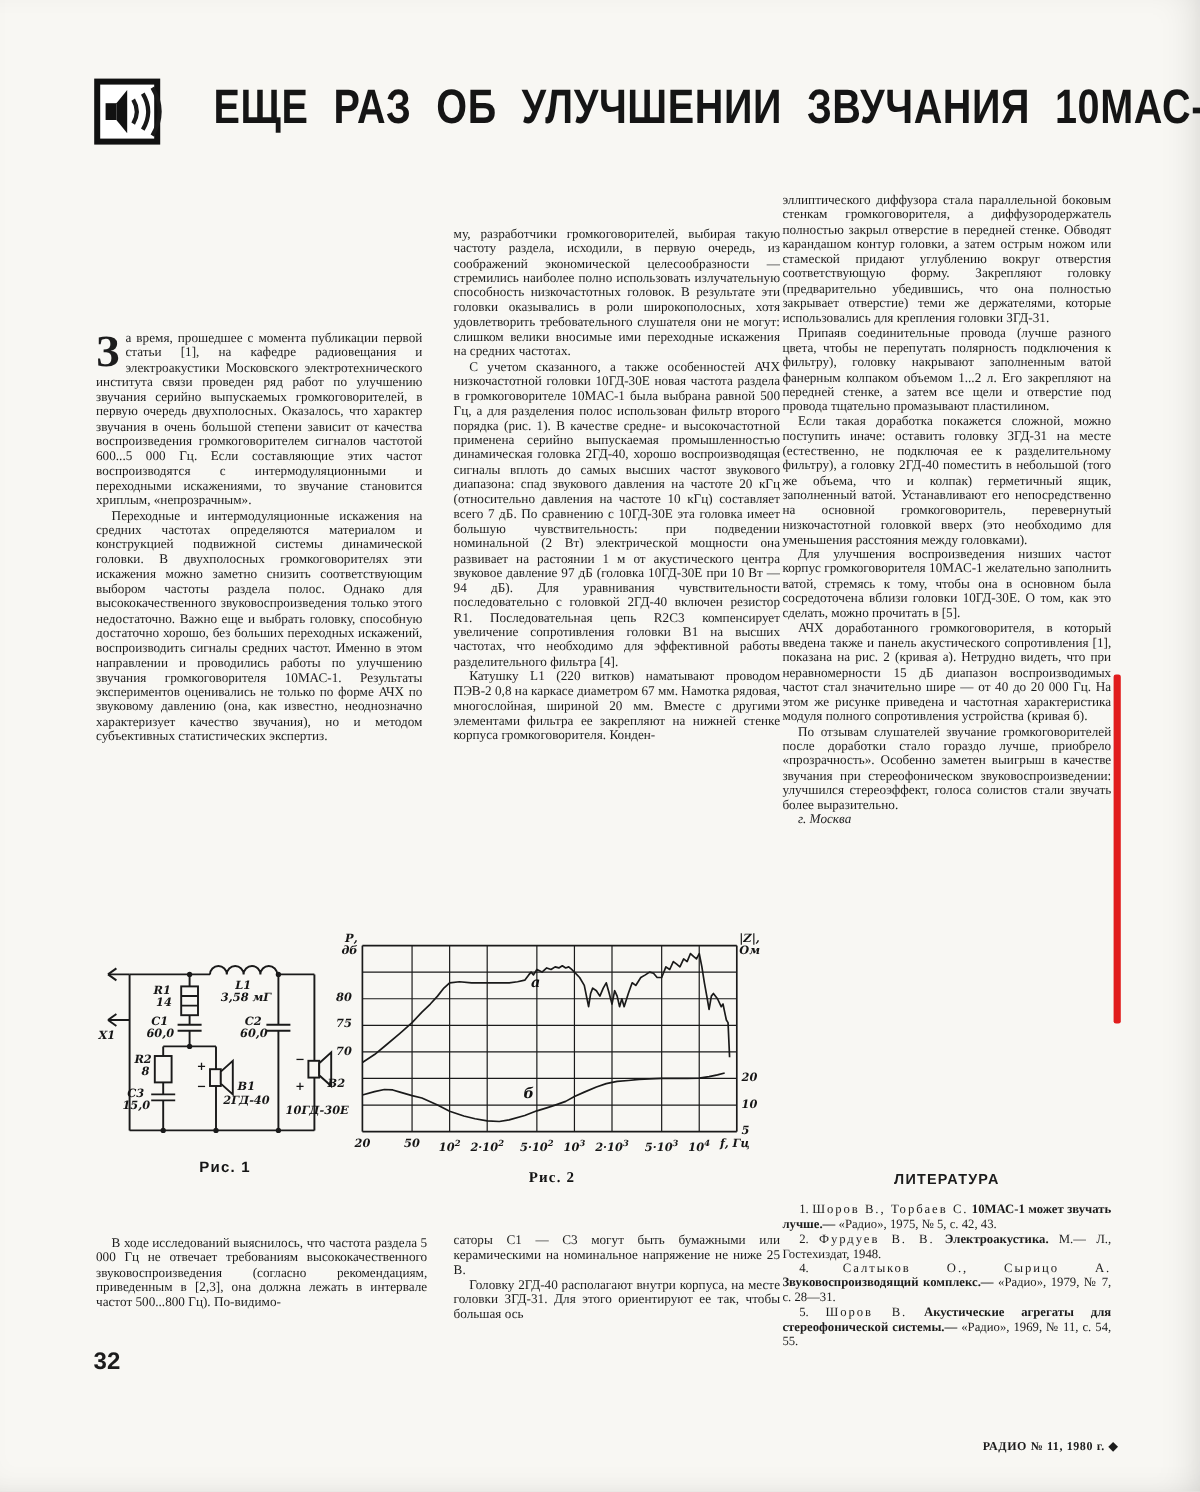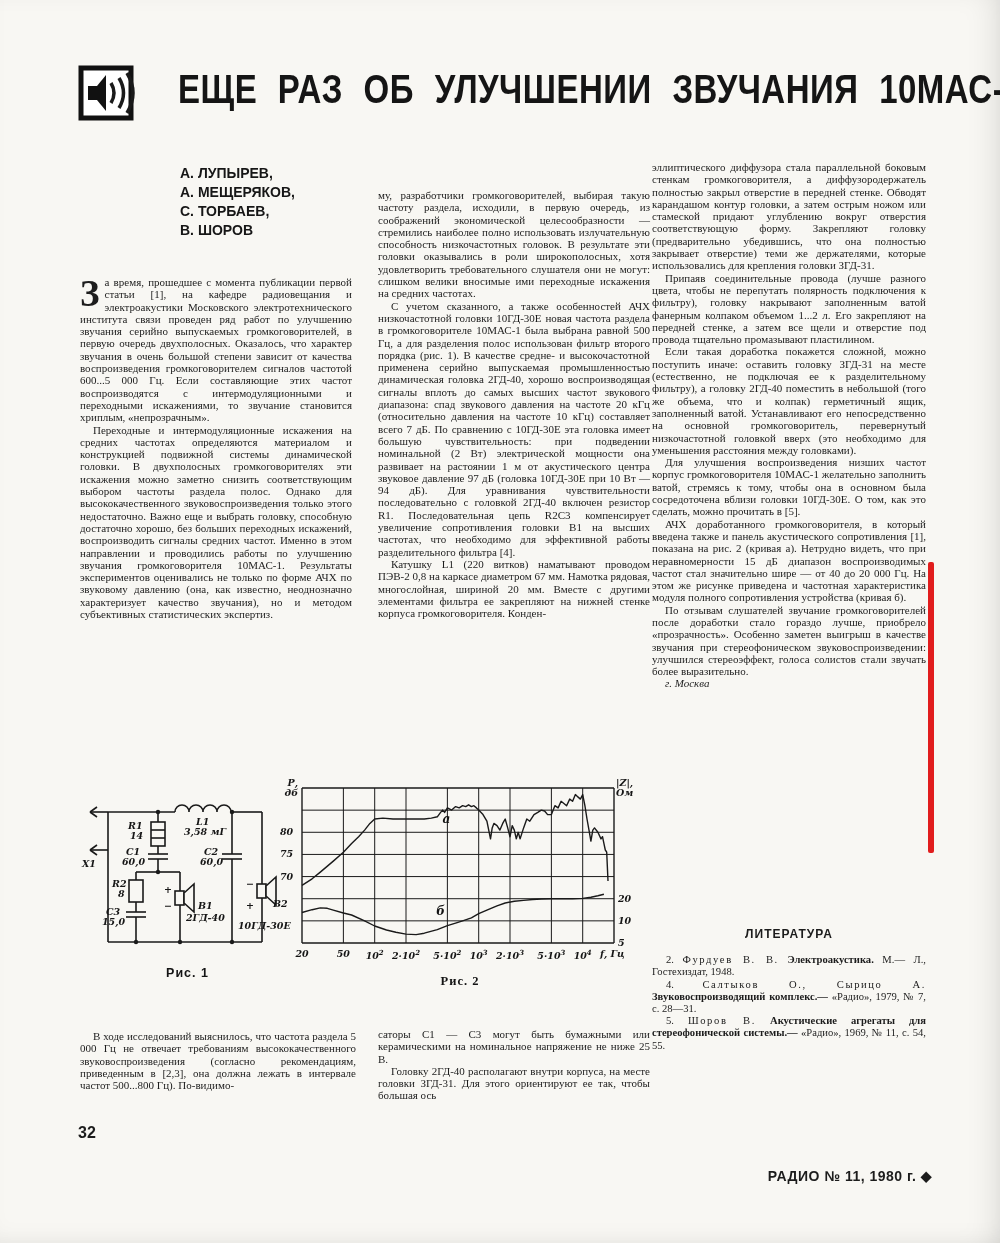--- a/index.html
+++ b/index.html
@@ -42,31 +42,31 @@
   .fig2 svg text{font-family:"DejaVu Serif",serif;font-style:italic;font-weight:bold;font-size:12px;}
   .xtick{top:168px;transform:translateX(-50%);}
   .ytickL{width:18px;text-align:left;}
   .ytickR{left:338px;}
   .axlabL{left:0;top:-2px;line-height:10px;text-align:right;width:18px;}
   .axlabR{left:336px;top:-2px;line-height:10px;}
   .xunits{left:320px;top:168px;}
   sup{font-size:7px;}
 
   
-  .lit{left:652px;top:928px;width:274px;font-size:10.6px;line-height:12.2px;text-align:justify;}
+  .lit{left:652px;top:977px;width:274px;font-size:10.6px;line-height:12.2px;text-align:justify;}
   .lit-head{font-family:"Liberation Sans",sans-serif;font-weight:bold;font-size:12px;
             letter-spacing:1px;text-align:center;margin-bottom:14px;}
   .lit p{margin:0;text-indent:14px;}
   .lit .au{letter-spacing:1.6px;}
   .lit .ti{font-weight:bold;}
 
   
-  .pagenum{left:78px;top:1124px;font-family:"Liberation Sans",sans-serif;font-weight:bold;font-size:16px;}
-  .footer{left:640px;top:1168px;width:292px;text-align:right;font-family:Liberation Sans, sans-serif;
-          font-weight:bold;font-size:14px;letter-spacing:.5px;}
+  .pagenum{left:78px;top:1124px;font-family:"Liberation Sans",sans-serif;font-weight:bold;font-size:20px;}
+  .footer{left:640px;top:1199px;width:292px;text-align:right;font-family:Liberation Serif, serif;
+          font-weight:bold;font-size:10px;letter-spacing:.5px;}
   .redbar{left:928px;top:562px;width:6px;height:291px;background:#e11d1d;border-radius:2px;}
   svg line,svg path,svg polyline{stroke:#1a1a1a;fill:none;}
 </style>
 </head>
 <body>
 
 <div class="page">
 
   <div class="abs logo">
     <svg width="62" height="62" viewBox="0 0 62 62">
@@ -74,26 +74,20 @@
       <rect x="10" y="23" width="9" height="14" fill="#111" stroke="none"></rect>
       <polygon points="19,23 28,12 28,48 19,37" fill="#111" stroke="none"></polygon>
       <path d="M33,20 q6,10 0,20" stroke="#111" stroke-width="3.5" fill="none"></path>
       <path d="M41,15 q9,15 0,30" stroke="#111" stroke-width="3.5" fill="none"></path>
       <path d="M49,10 q12,20 0,40" stroke="#111" stroke-width="3.5" fill="none"></path>
     </svg>
   </div>
 
   <div class="abs title">ЕЩЕ РАЗ ОБ УЛУЧШЕНИИ ЗВУЧАНИЯ 10МАС-1</div>
 
-  <div class="abs authors">
-    <div>А. ЛУПЫРЕВ,</div>
-    <div>А. МЕЩЕРЯКОВ,</div>
-    <div>С. ТОРБАЕВ,</div>
-    <div>В. ШОРОВ</div>
-  </div>
 
   <div class="abs bodytext col1top">
     <p class="noind"><span class="dropcap">З</span><span>а время, прошедшее с момента публикации первой статьи [1], на кафедре радиовещания и электроакустики Московского электротехнического института связи проведен ряд работ по улучшению звучания серийно выпускаемых громкоговорителей, в первую очередь двухполосных. Оказалось, что характер звучания в очень большой степени зависит от качества воспроизведения громкоговорителем сигналов частотой 600...5 000 Гц. Если составляющие этих частот воспроизводятся с интермодуляционными и переходными искажениями, то звучание становится хриплым, «непрозрачным».</span></p>
     <p>Переходные и интермодуляционные искажения на средних частотах определяются материалом и конструкцией подвижной системы динамической головки. В двухполосных громкоговорителях эти искажения можно заметно снизить соответствующим выбором частоты раздела полос. Однако для высококачественного звуковоспроизведения только этого недостаточно. Важно еще и выбрать головку, способную достаточно хорошо, без больших переходных искажений, воспроизводить сигналы средних частот. Именно в этом направлении и проводились работы по улучшению звучания громкоговорителя 10МАС-1. Результаты экспериментов оценивались не только по форме АЧХ по звуковому давлению (она, как известно, неоднозначно характеризует качество звучания), но и методом субъективных статистических экспертиз.</p>
   </div>
   <div class="abs bodytext col1bot">
     <p>В ходе исследований выяснилось, что частота раздела 5 000 Гц не отвечает требованиям высококачественного звуковоспроизведения (согласно рекомендациям, приведенным в [2,3], она должна лежать в интервале частот 500...800 Гц). По-видимо-</p>
   </div>
 
   <div class="abs bodytext col2top">
@@ -241,20 +235,21 @@
       <span class="figlab ytickL" style="left: 0px; top: 68.4286px;">75</span>
       <span class="figlab ytickL" style="left: 0px; top: 90.5714px;">70</span>
       <span class="figlab ytickR" style="left: 338px; top: 112.714px;">20</span>
       <span class="figlab ytickR" style="left: 338px; top: 134.857px;">10</span>
       <span class="figlab ytickR" style="left: 338px; top: 157px;">5</span>
     </div>
   <div class="abs figcap cap2">Рис. 2</div>
 
   <div class="abs lit">
     <div class="lit-head">ЛИТЕРАТУРА</div>
+    <p><span>1.</span> <span class="au">Шоров В., Торбаев С.</span> <span class="ti">10МАС-1 может звучать лучше.—</span> <span>«Радио», 1975, № 5, с. 42, 43.</span></p>
     <p><span>2.</span> <span class="au">Фурдуев В. В.</span> <span class="ti">Электроакустика.</span> <span>М.— Л., Гостехиздат, 1948.</span></p>
     <p><span>4.</span> <span class="au">Салтыков О., Сырицо А.</span> <span class="ti">Звуковоспроизводящий комплекс.—</span> <span>«Радио», 1979, № 7, с. 28—31.</span></p>
     <p><span>5.</span> <span class="au">Шоров В.</span> <span class="ti">Акустические агрегаты для стереофонической системы.—</span> <span>«Радио», 1969, № 11, с. 54, 55.</span></p>
   </div>
 
   <div class="abs pagenum">32</div>
   <div class="abs footer">
     <span>РАДИО № 11, 1980 г.</span> <span>◆</span>
   </div>
 

